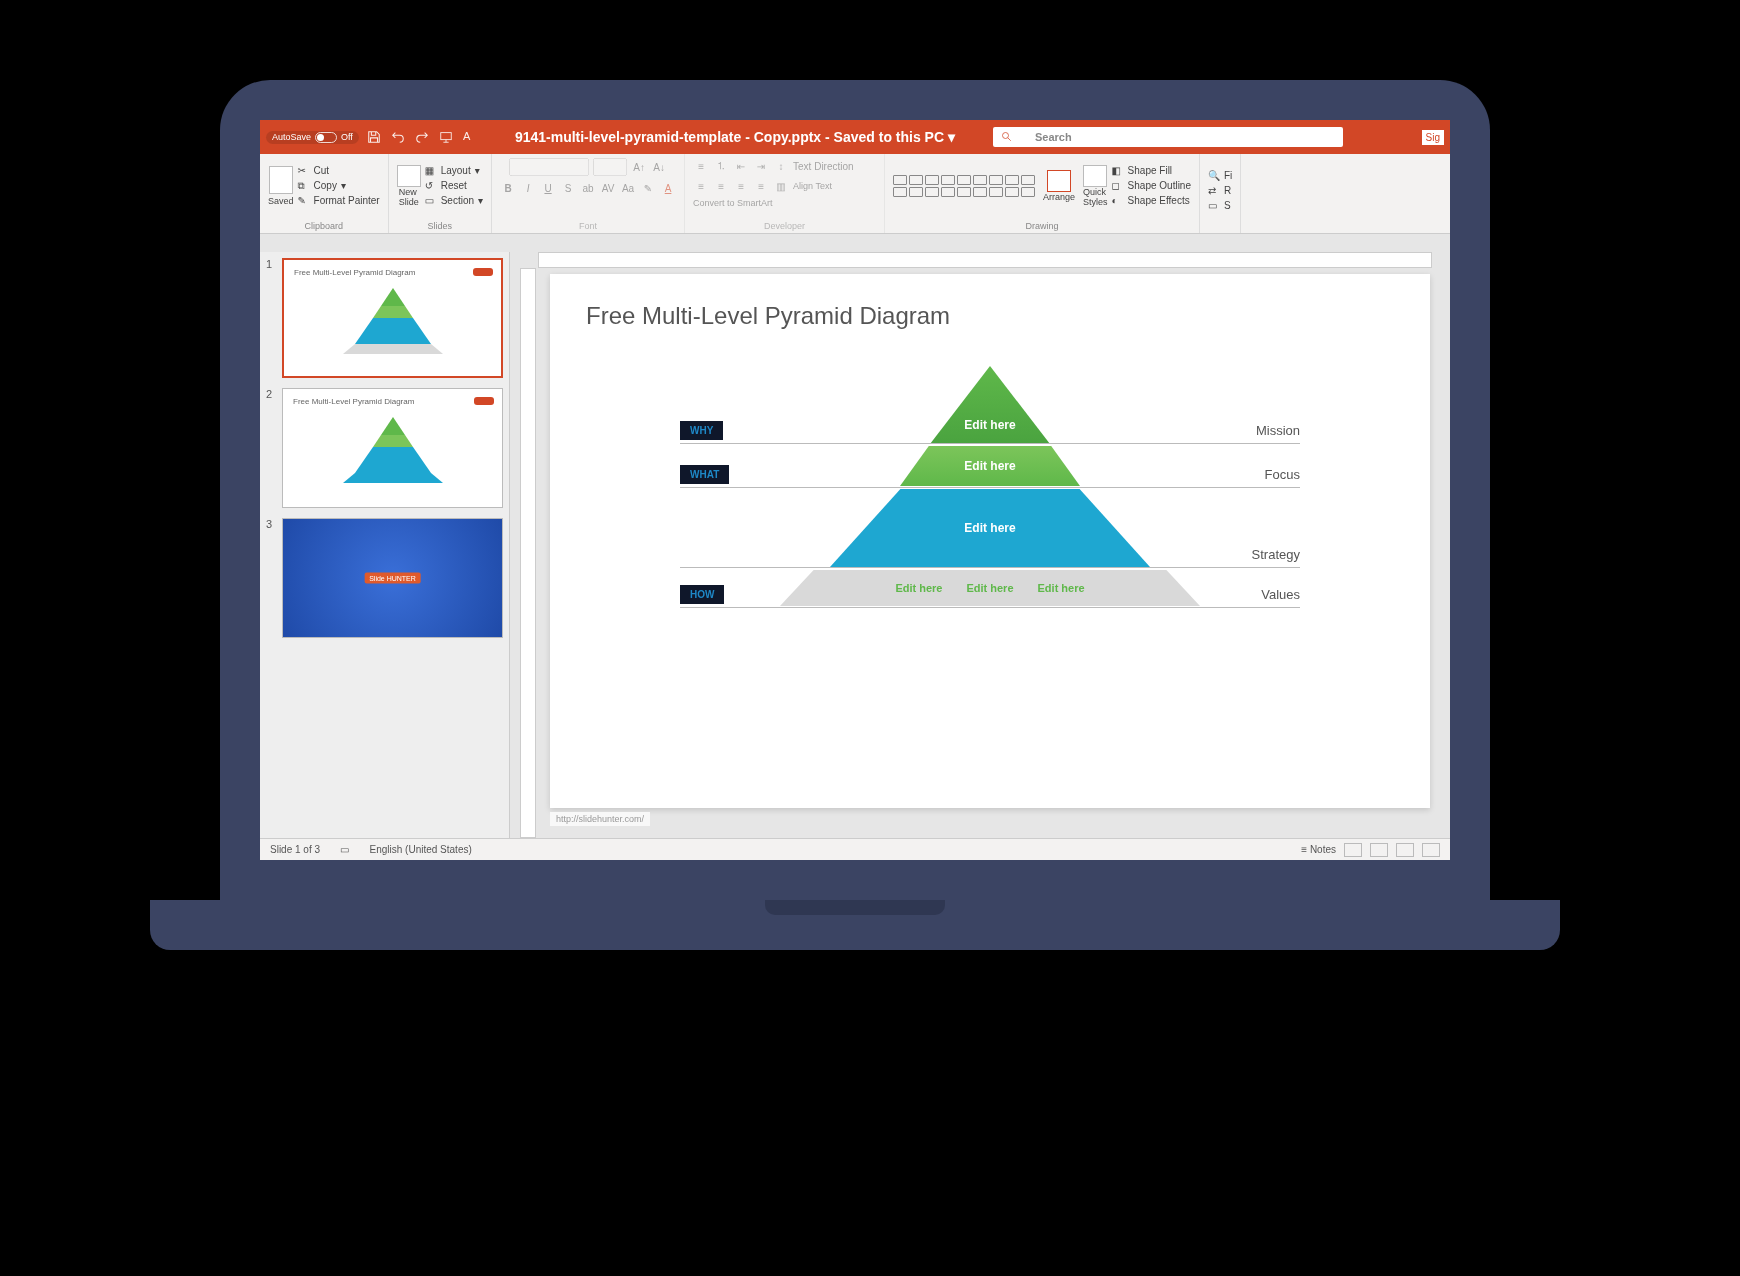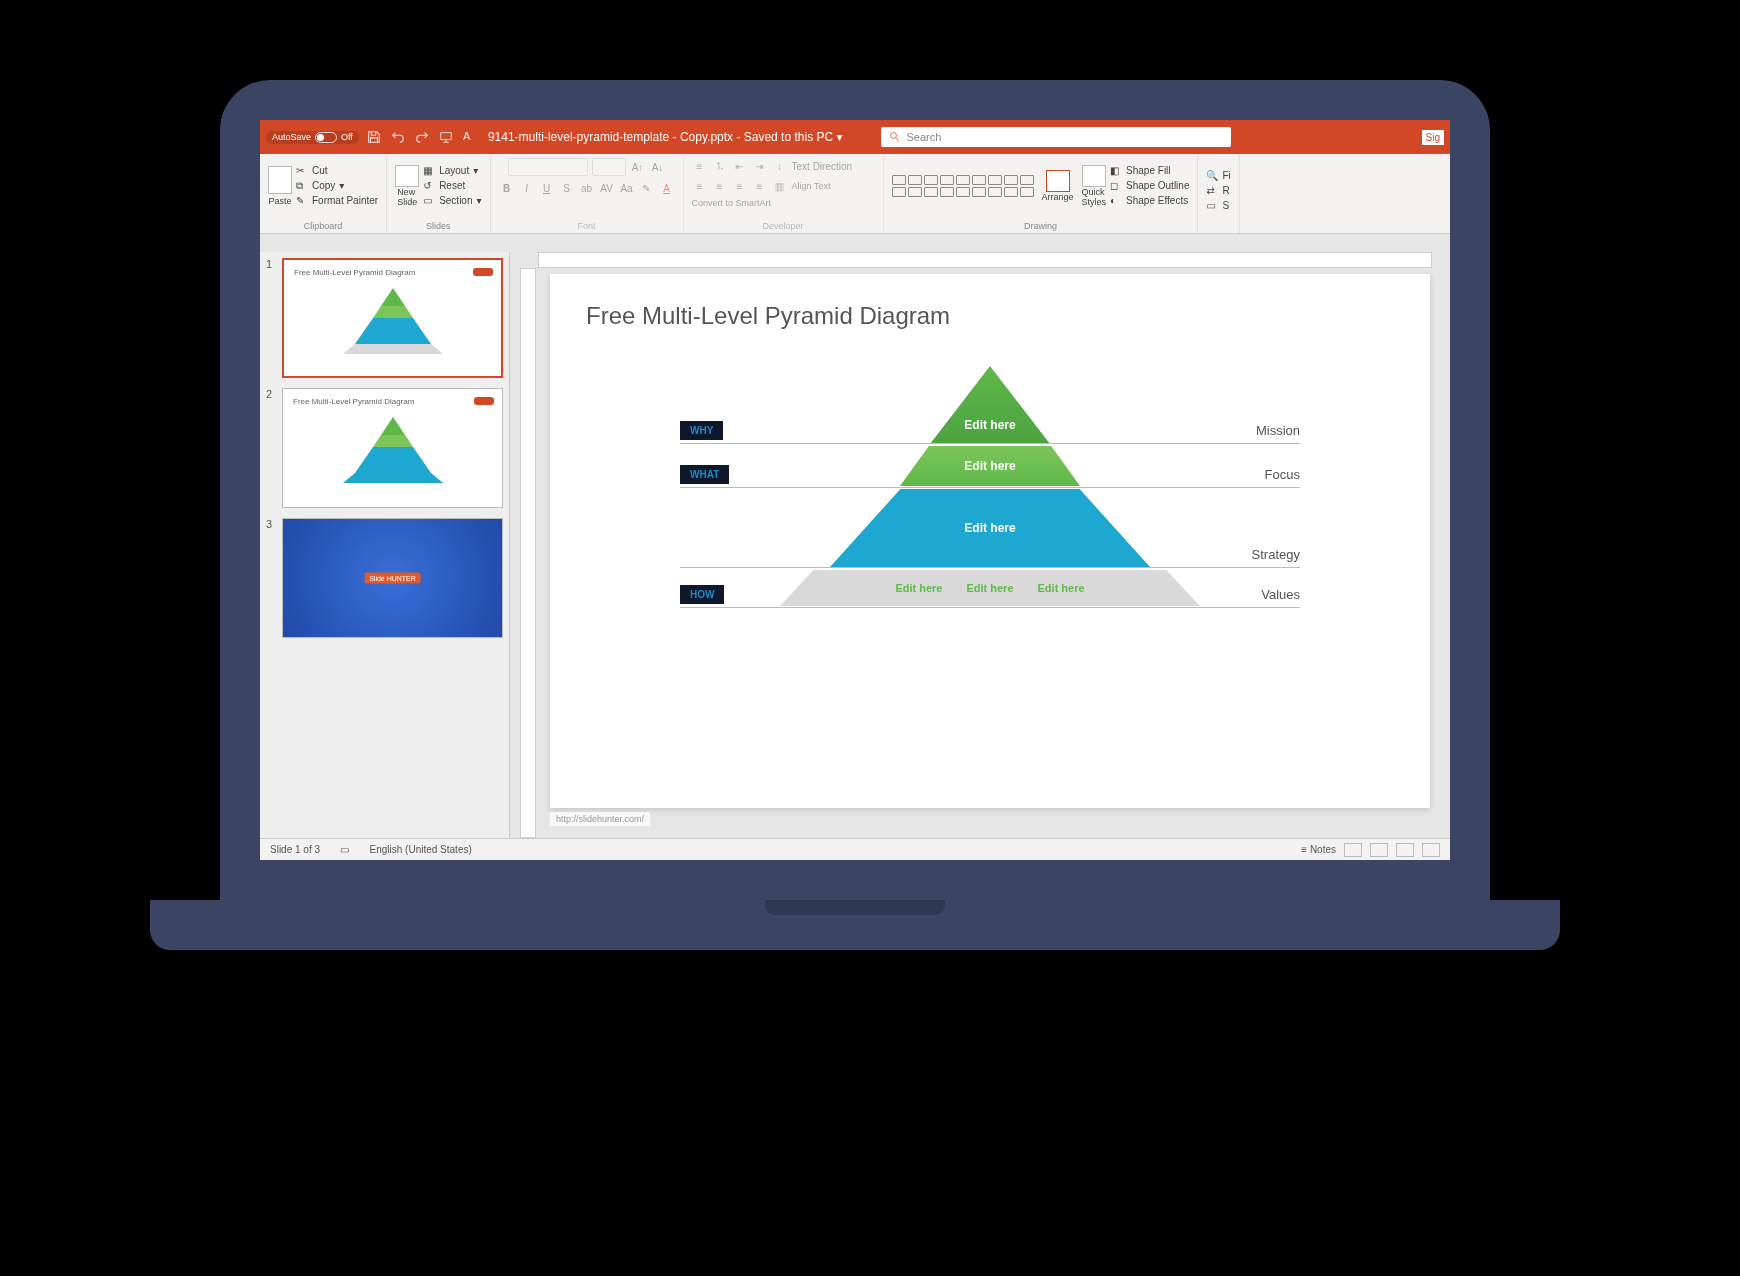--- a/index.html
+++ b/index.html
@@ -62,34 +62,35 @@
     width: 22px; height: 11px; border-radius: 6px;
     border: 1px solid rgba(255,255,255,0.8);
     display: flex; align-items: center;
   }
   .autosave .toggle::after {
     content: ""; width: 7px; height:7px; border-radius:50%;
     background:#fff; margin-left:1px;
   }
   .qat { display: flex; gap: 10px; align-items: center; }
   .qat span { display:inline-flex; width:14px; height:14px; color:#fff; opacity:0.9; }
-  .title-text { flex: none; margin-left: 3px; font-size:12px; }
+  .title-text { flex: none; margin-left: 30px; font-size:14px;font-weight:bold; }
   .searchbox {
     flex: 1;
     background: #fff;
     color: #888;
     height: 20px;
     margin: 0 10px 0 20px;
     display: flex;
     align-items: center;
     padding: 0 8px;
-    gap: 6px;
+    gap: 22px;
     border-radius: 2px;
     max-width: 350px;
     margin-left: 30px;
+    font-weight: bold;
   }
   .sig { background:#fff; color:#d24726; padding:2px 4px; font-size:10px; margin-left:auto; }
 
   .menubar {
     height: 24px;
     background: #fff;
     display: flex;
     align-items: stretch;
     padding: 0 2px;
     font-size: 11px;
@@ -243,21 +244,21 @@
     </div>
     <div class="sig">Sig</div>
   </div>
 
 
   <div class="ribbon">
     <div class="group">
       <div class="body">
         <div class="paste-btn">
           <div class="icon"></div>
-          <span>Paste</span>
+          <span>Saved</span>
         </div>
         <div class="mini">
           <div class="row">
                 <span class="ic">✂</span>
                 <span>Cut</span>
               </div>
           <div class="row"><span class="ic">⧉</span><span>Copy</span> ▾</div>
           <div class="row">
                 <span class="ic">✎</span>
                 <span>Format Painter</span>

